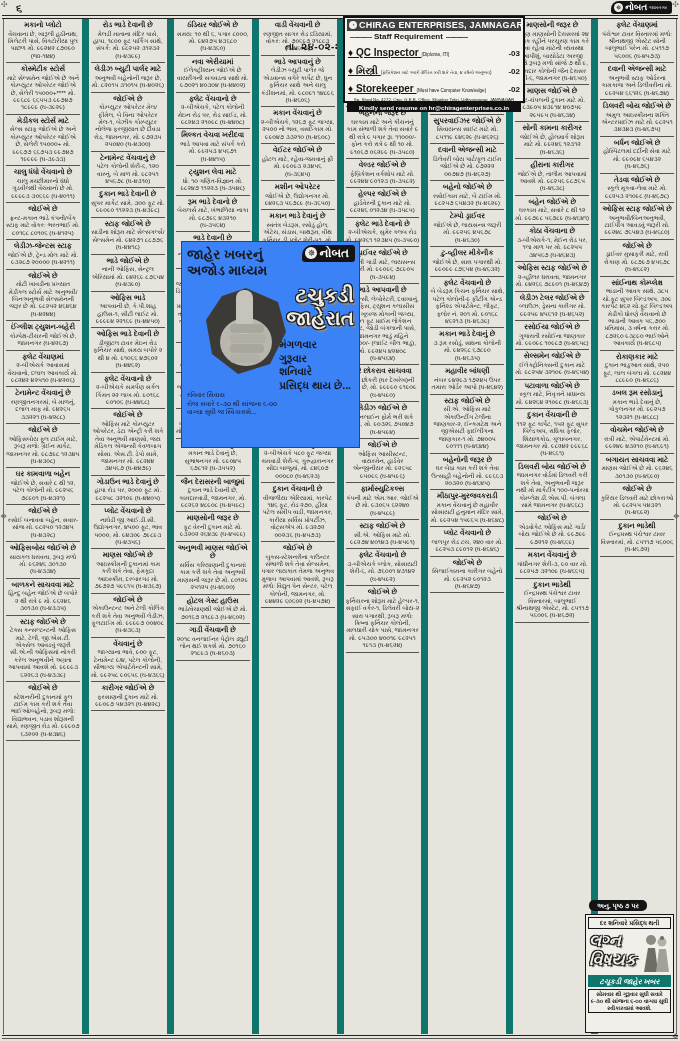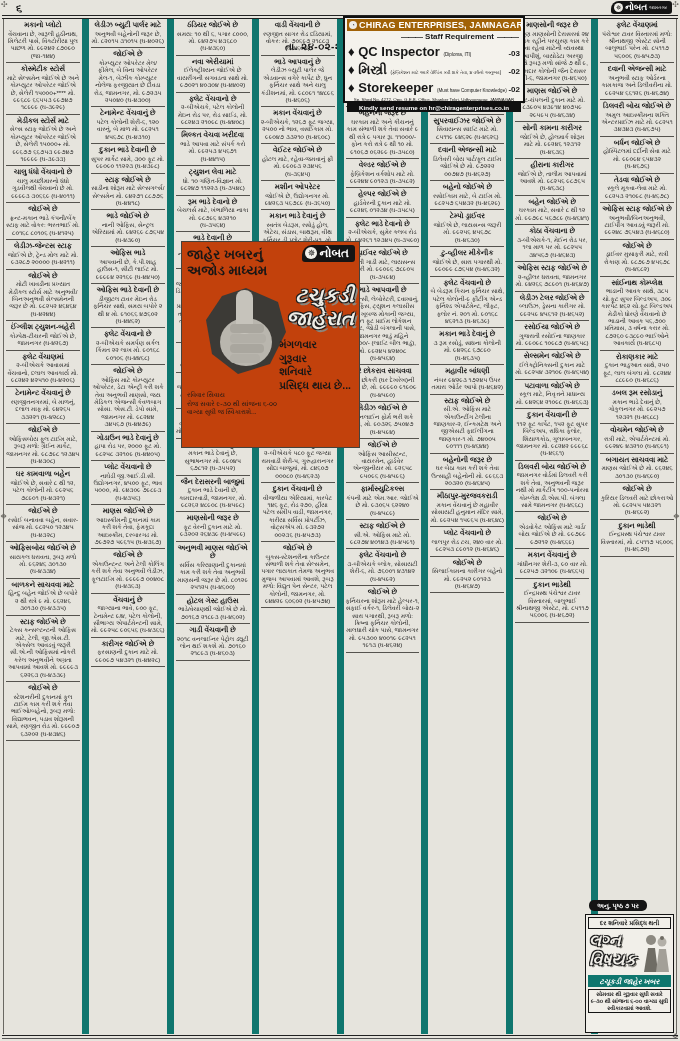--- a/index.html
+++ b/index.html
@@ -23,40 +23,40 @@
   #columns{position:absolute;left:3px;right:3px;top:19px;height:1015px;display:flex;
            border-left:1px solid #6a6862;border-right:1px solid #6a6862;}
   .col{flex:1 1 0;border-right:7px solid #0f766e;padding:0 2px;overflow:hidden;}
   .col:last-child{border-right:none;}
   .ad{border-bottom:1px solid #55534e;padding:2px 0 3px;text-align:center;}
   .ad-h{font-weight:bold;font-size:7.2px;line-height:8.6px;}
   .ad-b{font-size:6.1px;line-height:7.4px;word-break:break-word;}
   
   #chirag{position:absolute;left:343px;top:16px;width:182px;height:87px;background:#f4f2ec;
           border:2px solid #101010;box-shadow:0 0 0 1px #f4f2ec inset;z-index:6;padding:1px 2px;box-sizing:border-box;}
-  .ch-title{background:#a16207;color:#fff;display:flex;align-items:center;gap:2px;padding:1px 2px;}
+  .ch-title{background:#404040;color:#fff;display:flex;align-items:center;gap:2px;padding:1px 2px;}
   .ch-title .ch-logo{width:8px;height:8px;border-radius:50%;background:#f0eee8;color:#333;font-size:6px;line-height:8px;text-align:center;flex:0 0 auto;}
   .ch-title .ch-company{font-size:9px;font-weight:bold;letter-spacing:.2px;white-space:nowrap;}
-  .ch-sub{text-align:right;font-weight:bold;font-size:8px;margin:1px 0;}
+  .ch-sub{text-align:left;font-weight:bold;font-size:8px;margin:1px 0;}
   .ch-sub:before,.ch-sub:after{content:"———";letter-spacing:-1px;margin:0 3px;color:#222;}
   .ch-row{display:flex;justify-content:space-between;align-items:baseline;padding:0 1px;}
-  .ch-pos b{font-size:13px;}
+  .ch-pos b{font-size:10px;text-decoration:underline;}
   .ch-pos small{font-size:4.6px;}
   .ch-count{font-size:8px;font-weight:bold;}
   .ch-addr{font-size:4.4px;text-align:center;margin-top:1px;white-space:nowrap;overflow:hidden;}
   .ch-foot{background:#101010;color:#fff;font-size:6.2px;font-weight:bold;text-align:center;padding:1px 0;margin-top:1px;}
   
-  #promo{position:absolute;left:181px;top:241px;width:177px;height:205px;background:#c2410c;
+  #promo{position:absolute;left:181px;top:241px;width:177px;height:205px;background:#3b82f6;
          border:1px solid #44423c;z-index:6;overflow:hidden;}
   .pr-head{position:absolute;left:5px;top:5px;font-size:13.5px;font-weight:bold;line-height:16px;}
   .pr-logo{position:absolute;right:4px;top:3px;height:16px;background:#141414;color:#fff;display:flex;align-items:center;gap:2px;
            padding:0 6px 1px 3px;border-radius:10px 3px 3px 3px;}
   .pr-logo .emblem{width:12px;height:12px;border-radius:50%;background:#f2f0ea;color:#222;font-size:9px;line-height:12px;text-align:center;}
   .pr-logo .mh-name{font-size:12px;font-weight:bold;}
-  .pr-title{position:absolute;right:5px;top:42px;text-align:right;font-size:20px;line-height:23px;font-weight:bold;font-style:italic;
+  .pr-title{position:absolute;right:5px;top:42px;text-align:right;font-size:20px;line-height:23px;font-weight:bold;
             color:#efede6;text-shadow:1px 1px 0 #1d1d1d,-1px -1px 0 #1d1d1d,1px -1px 0 #1d1d1d,-1px 1px 0 #1d1d1d,2.5px 2.5px 0 #8a8880;}
   .pr-days{position:absolute;right:8px;top:96px;font-size:10.5px;font-weight:bold;line-height:13.5px;text-align:left;}
   .pr-note{position:absolute;left:5px;bottom:30px;font-size:6.6px;line-height:8.6px;}
   .pr-thumb{position:absolute;left:18px;top:38px;}
   
   #contbar{position:absolute;left:589px;top:900px;width:58px;height:11px;background:#141414;color:#fff;
            font-size:6.6px;font-weight:bold;text-align:center;line-height:11px;border-radius:5px;z-index:6;}
   #lagna{position:absolute;left:585px;top:914px;width:89px;height:119px;background:#f1efe9;border:1.5px solid #141414;
          z-index:6;padding:2px;box-sizing:border-box;}
   .lg-top{font-size:6.2px;font-weight:bold;text-align:center;border:1px solid #141414;padding:1px 0;}
@@ -157,20 +157,24 @@
         <div class="ad-h">સ્ટાફ જોઈએ છે</div>
         <div class="ad-b">ટેક્સ કન્સલ્ટન્ટની ઓફિસ માટે, ટેલી, જી.એસ.ટી. એક્સેલ આવડવું જરૂરી સી.એ.ની ઓફિસમાં નોકરી કરેલ અનુભવીને અગ્રતા આપવામાં આવશે મો. ૯૯૯૯૩ ૬૨૨૬૩ (ઘ-૪૩૩૯)</div>
       </div>
       <div class="ad">
         <div class="ad-h">જોઈએ છે</div>
         <div class="ad-b">સ્ટેશનરીની દુકાનમાં ફુલ ટાઈમ કામ કરી શકે તેવા ભાઈઓ/બહેનો, રૂબરૂ મળો: વિદ્યાભવન, પડાવ શોરૂમની સામે, રણજીત રોડ મો. ૯૯૯૦૭ ૬૩૨૦૨ (ઘ-૪૩૪૬)</div>
       </div>
     </div>
     <div class="col">
       <div class="ad">
+        <div class="ad-h">રોડ ભાડે દેવાની છે</div>
+        <div class="ad-b">મેલડી માતાના મંદિર પાસે, હાપા, ૧૮૦૦ ફૂટ પાર્કિંગ સાથે, સંપર્ક: મો. ૯૮૨૫૨ ૩૧૨૩૨ (ઘ-૪૩૯૯)</div>
+      </div>
+      <div class="ad">
         <div class="ad-h">લેડીઝ બ્યુટી પાર્લર માટે</div>
         <div class="ad-b">અનુભવી બહેનોની જરૂર છે, મો. ૮૨૦૧૫ ૩૧૦૧૫ (ઘ-૪૦૨૬)</div>
       </div>
       <div class="ad">
         <div class="ad-h">જોઈએ છે</div>
         <div class="ad-b">કોમ્પ્યુટર ઓપરેટર મેલ/ફીમેલ, બે વિના ઓપરેટર મેલ-૧, બેઝીક કોમ્પ્યુટર નોલેજ ફરજીયાત છે દીવડા રોડ, જામનગર, મો. ૯૭૨૩૫ ૨૫૦૪૦ (ઘ-૪૩૦૦)</div>
       </div>
       <div class="ad">
         <div class="ad-h">ટેનામેન્ટ વેંચવાનું છે</div>
         <div class="ad-b">પટેલ કોલોની શેરી-૬, ૧૨૦ વારનું, બે માળ મો. ૯૮૨૫૧ ૪૫૬૭૮ (ઘ-૪૩૧૦)</div>

